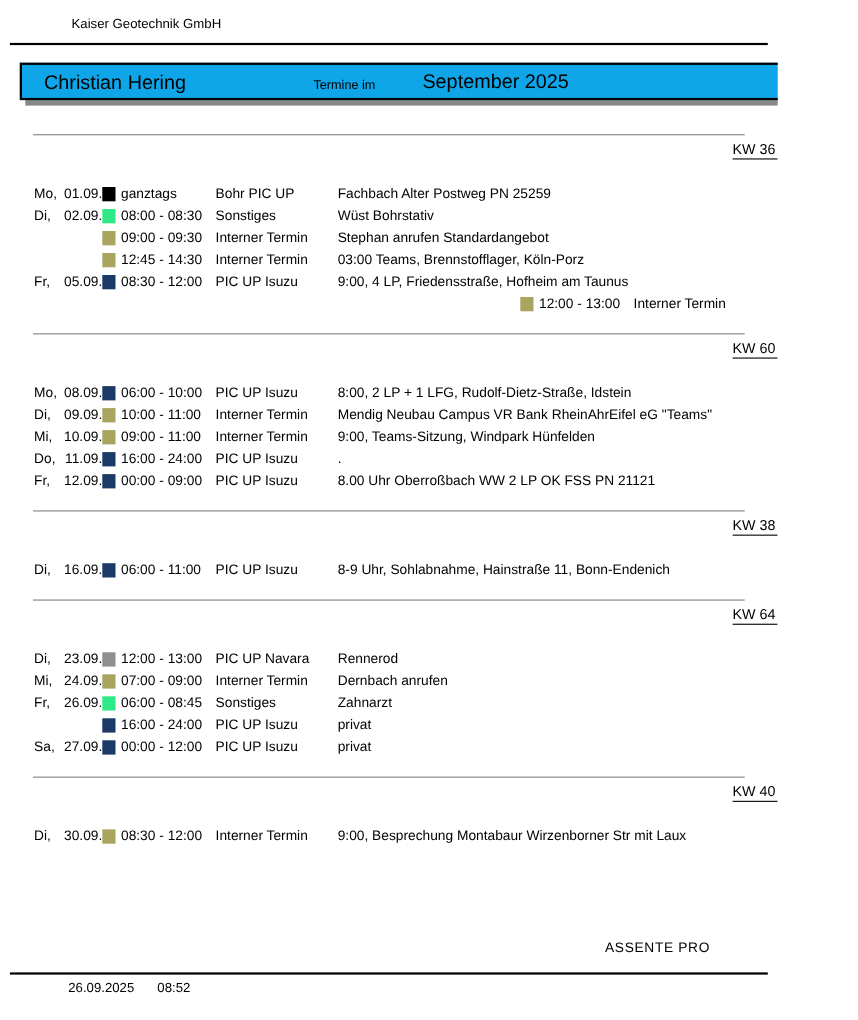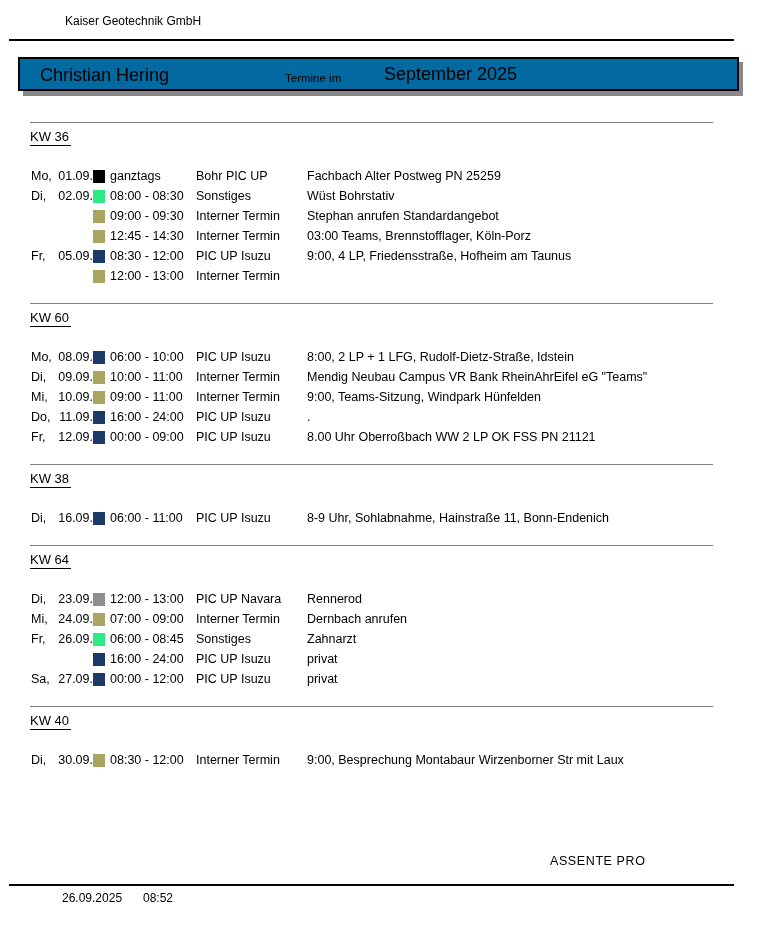--- a/index.html
+++ b/index.html
@@ -3,58 +3,58 @@
 <meta charset="utf-8">
 <style>
   html,body { margin:0; padding:0; }
   body {
     width:780px; height:927px;
     background:#ffffff;
     font-family:"Liberation Sans", sans-serif;
     color:#000;
     -webkit-font-smoothing:antialiased;
   }
-  .page { position:relative; width:707px; height:927px; overflow:hidden; background:#fff;padding-left:36px; }
+  .page { position:relative; width:707px; height:927px; overflow:hidden; background:#fff; }
 
   
   .company {
     position:absolute; left:65px; top:14px;
     font-size:12px; line-height:14px;
   }
   .top-rule {
     position:absolute; left:9px; right:9px; top:39px;
     border-top:2px solid #000;
   }
 
   
   .title-box {
     position:absolute; left:18px; top:57px;
     width:717px; height:30px;
     border:2px solid #000;
-    background:#0369a1;
+    background:#0ea5e9;
     box-shadow:5px 5px 0 #888888;
   }
   .person   { position:absolute; left:20px;  top:6px;  font-size:18px; }
   .termine  { position:absolute; left:265px; top:13px; font-size:11.5px; }
   .month    { position:absolute; left:364px; top:5px;  font-size:18px; }
 
   
   .sections { position:absolute; left:0; right:0; top:122px; }
   .kw-section { margin-bottom:17px; }
   .section-rule { margin:0 30px; border-top:1px solid #808080; height:0; }
-  .kw-label-wrap { margin:4px 0 0 30px; height:16px; }
+  .kw-label-wrap { margin:4px 0 0 30px; height:16px;text-align:right; }
   .kw-label {
     display:inline-block; font-size:13px; line-height:14px;
     border-bottom:1px solid #000; padding:0 2px 1px 0;
   }
   .rows { margin-top:23px; }
   .row {
     display:flex; align-items:center;
     height:20px; margin-left:31px; margin-right:20px;
-    font-size:12.5px; line-height:20px; white-space:nowrap;
+    font-size:12.5px; line-height:20px; white-space:nowrap;justify-content:flex-end;
   }
   .cell-daydate { width:62px; display:flex; justify-content:space-between; flex:0 0 auto; }
   .cell-square  { width:17px; flex:0 0 auto; display:flex; align-items:center; }
   .color-square { display:inline-block; width:12px; height:13px; }
   .cell-time { width:86px;  flex:0 0 auto; }
   .cell-type { width:111px; flex:0 0 auto; }
   .cell-desc { flex:1 1 auto; overflow:hidden; }
 
   
   .footer-rule {

